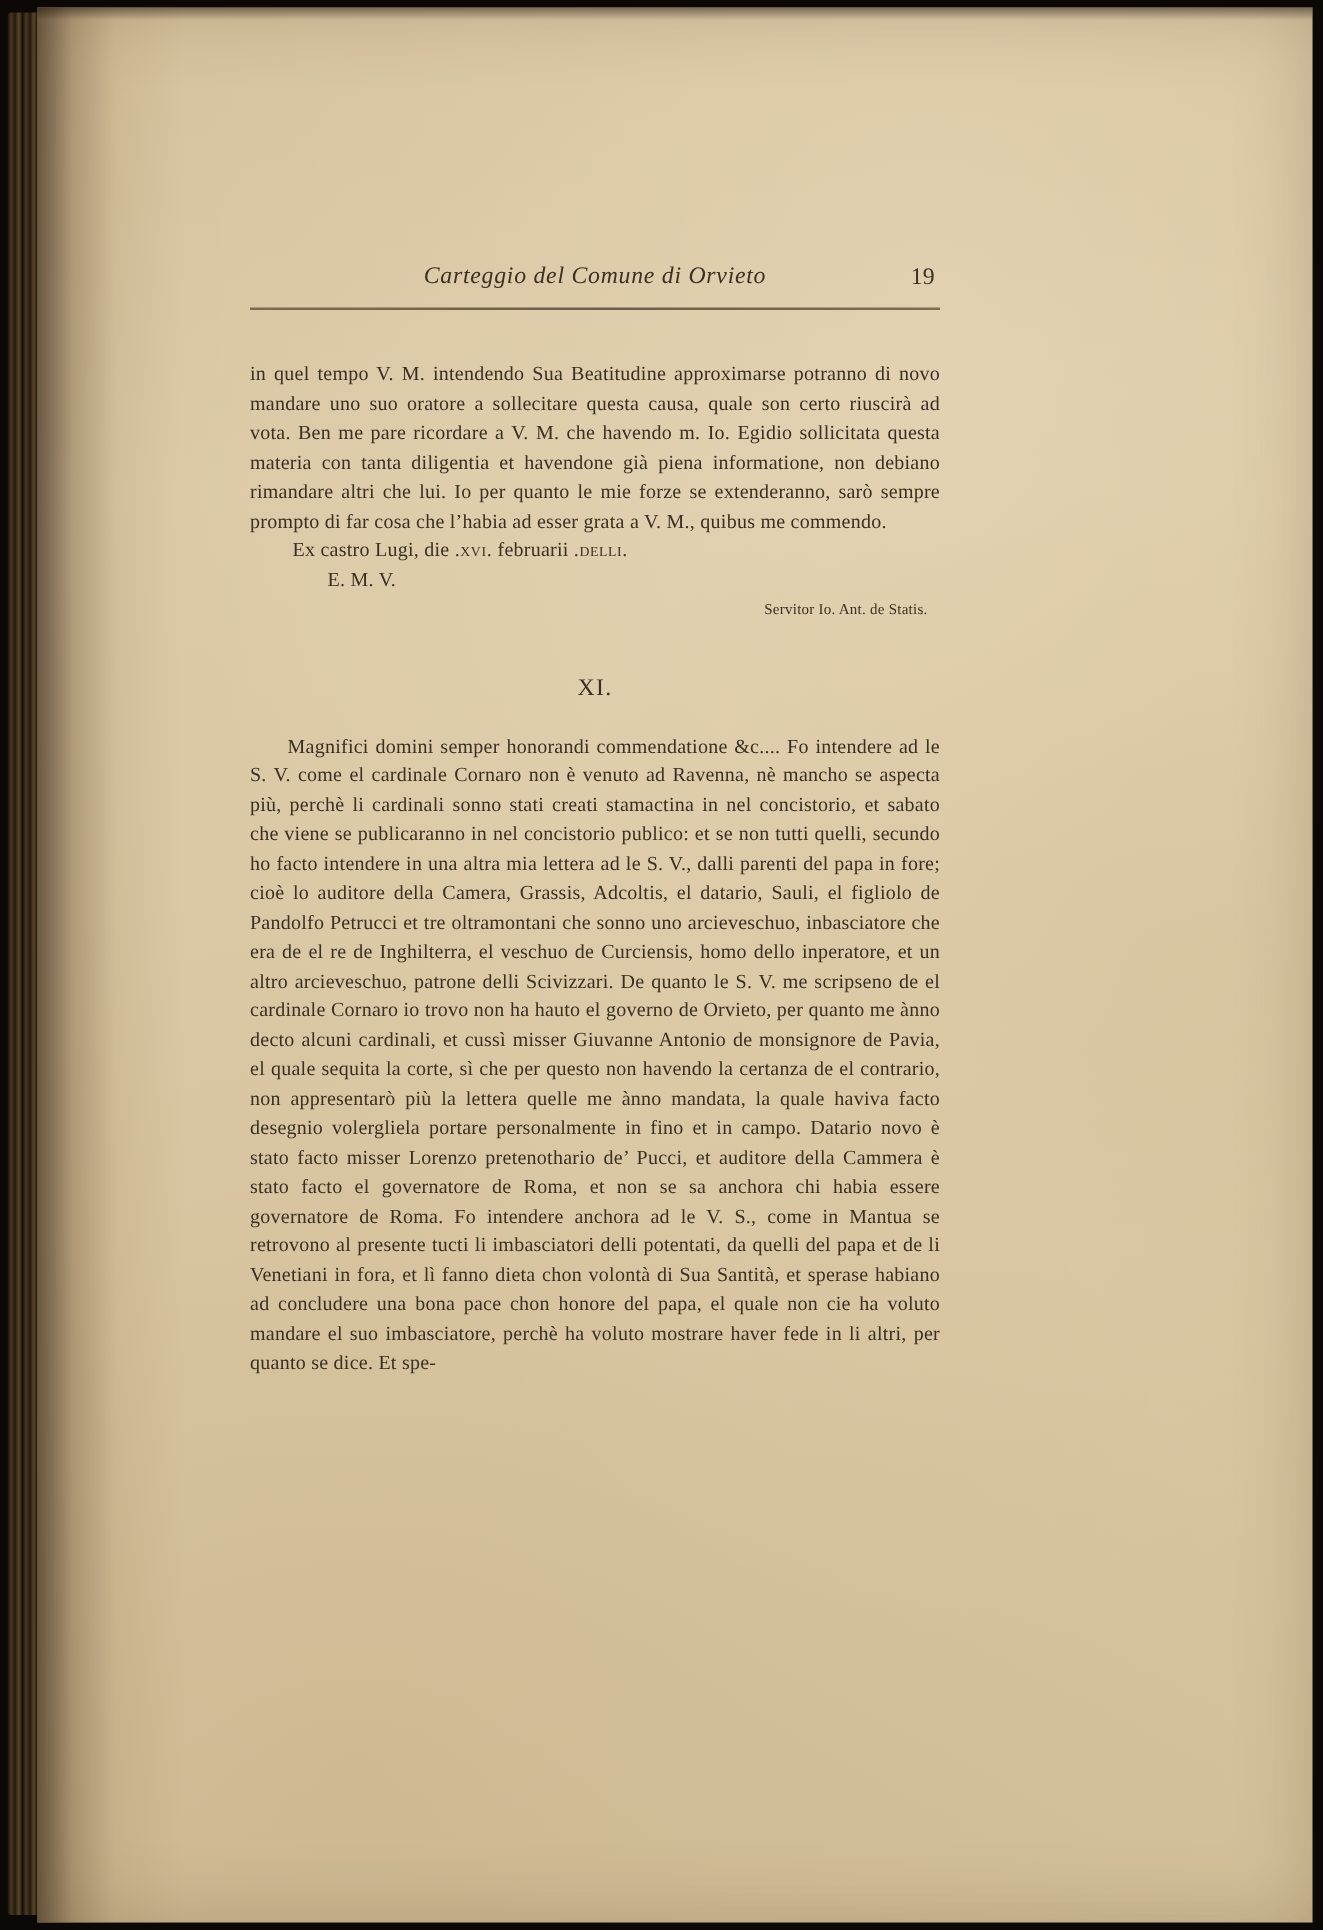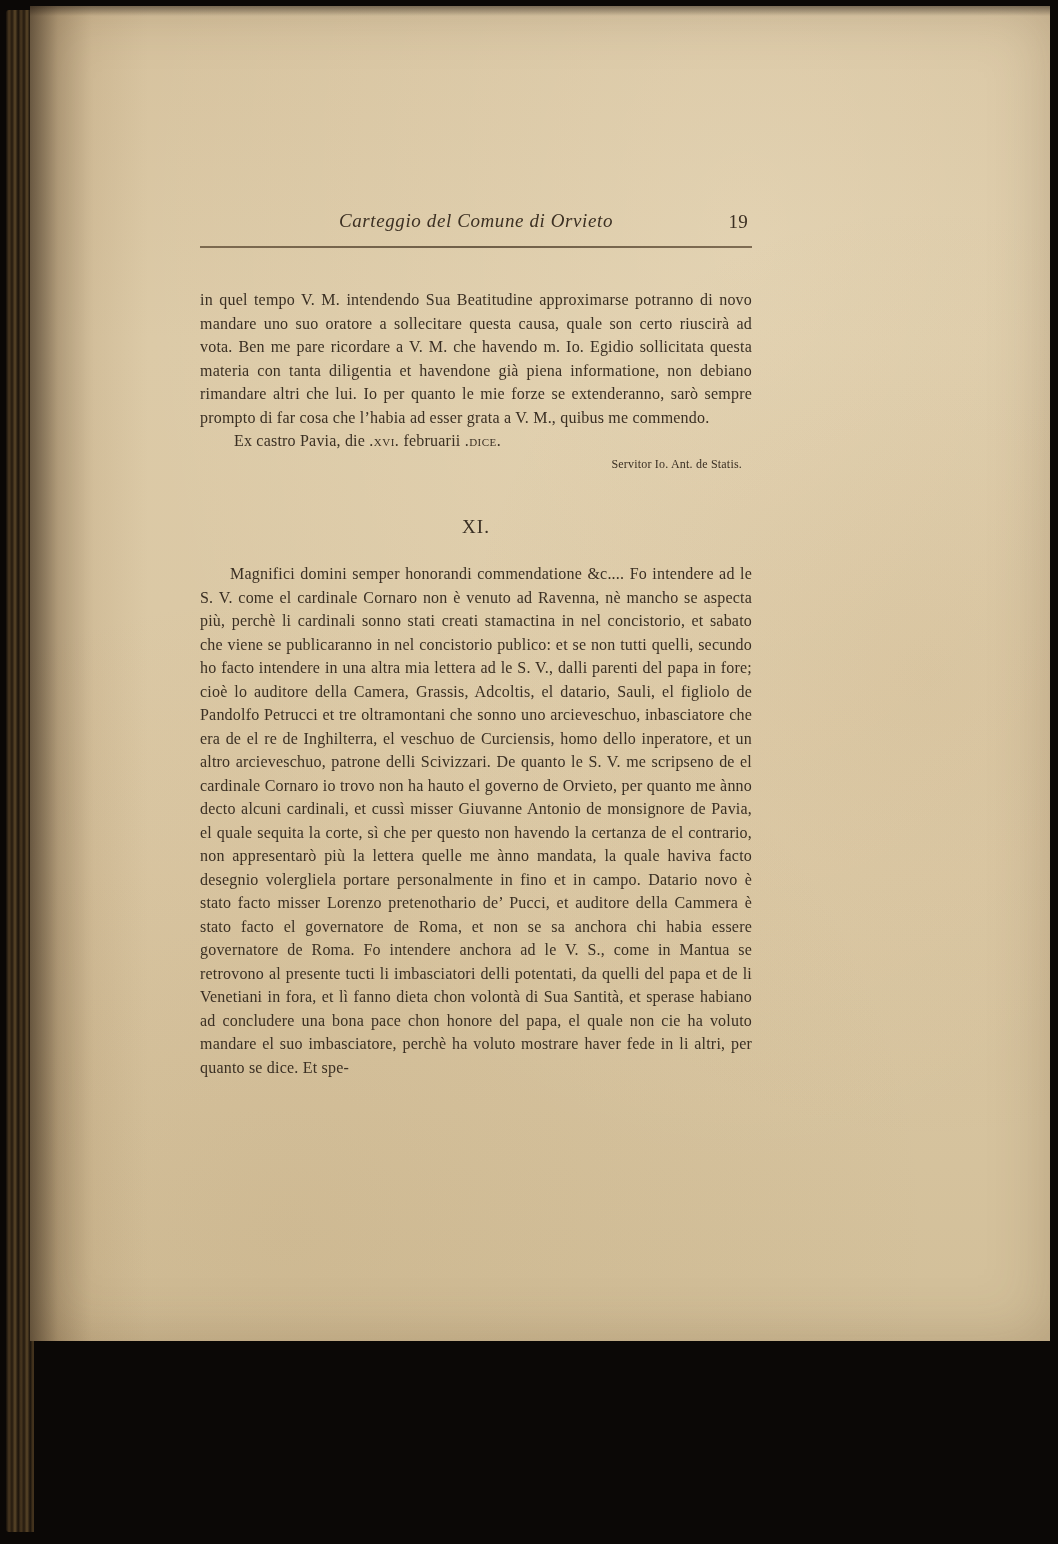--- a/index.html
+++ b/index.html
@@ -9,21 +9,21 @@
     font-family:"Liberation Serif","DejaVu Serif",serif;
   }
   .page-stack {
     position:absolute; left:6px; top:10px; width:28px; height:1522px;
     background:repeating-linear-gradient(90deg,
       #16100a 0px, #4a3820 3px, #241a0f 6px, #5a4628 9px, #1c140c 12px);
     border-radius:3px 0 0 3px;
     data:'';
   }
   .page {
-    position:absolute; left:30px; top:6px; width:1020px; height:1335px;
+    position:absolute; left:30px; top:6px; width:1020px; height:1532px;
     background:
       radial-gradient(circle at 88% 50%, rgba(168,128,74,0.10), transparent 42%),
       radial-gradient(circle at 25% 92%, rgba(150,110,60,0.09), transparent 45%),
       radial-gradient(ellipse at 70% 18%, rgba(255,246,224,0.22), transparent 60%),
       linear-gradient(180deg, #d6c29e 0%, #dccaa7 25%, #dac7a3 65%, #d2bf99 100%);
     box-shadow: inset 0 0 60px rgba(90,64,34,0.25);
   }
   .gutter {
     position:absolute; left:0; top:0; width:120px; height:100%;
     background:linear-gradient(90deg,
@@ -86,22 +86,23 @@
     <div class="text-col">
 
       <div class="header">
         <span class="running-title">Carteggio del Comune di Orvieto</span>
         <span class="page-number">19</span>
       </div>
       <div class="rule"></div>
 
       <p class="body-par">in quel tempo V. M. intendendo Sua Beatitudine approximarse potranno di novo mandare uno suo oratore a sollecitare questa causa, quale son certo riuscirà ad vota. Ben me pare ricordare a V. M. che havendo m. Io. Egidio sollicitata questa materia con tanta diligentia et havendone già piena informatione, non debiano rimandare altri che lui. Io per quanto le mie forze se extenderanno, sarò sempre prompto di far cosa che l’habia ad esser grata a V. M., quibus me commendo.</p>
 
-      <p class="dateline"><span>Ex castro Pavia, die </span><span class="sc">.xvi.</span><span> februarii </span><span class="sc">.dice.</span></p>
+      <p class="dateline"><span>Ex castro Lugi, die </span><span class="sc">.xvi.</span><span> februarii </span><span class="sc">.delli.</span></p>
 
+      <p class="valediction">E. M. V.</p>
 
       <p class="signature">Servitor Io. Ant. de Statis.</p>
 
       <div class="section-number">XI.</div>
 
 
       <p class="body-par letter-body">Magnifici domini semper honorandi commendatione &amp;c.... Fo intendere ad le S. V. come el cardinale Cornaro non è venuto ad Ravenna, nè mancho se aspecta più, perchè li cardinali sonno stati creati stamactina in nel concistorio, et sabato che viene se publicaranno in nel concistorio publico: et se non tutti quelli, secundo ho facto intendere in una altra mia lettera ad le S. V., dalli parenti del papa in fore; cioè lo auditore della Camera, Grassis, Adcoltis, el datario, Sauli, el figliolo de Pandolfo Petrucci et tre oltramontani che sonno uno arcieveschuo, inbasciatore che era de el re de Inghilterra, el veschuo de Curciensis, homo dello inperatore, et un altro arcieveschuo, patrone delli Scivizzari. De quanto le S. V. me scripseno de el cardinale Cornaro io trovo non ha hauto el governo de Orvieto, per quanto me ànno decto alcuni cardinali, et cussì misser Giuvanne Antonio de monsignore de Pavia, el quale sequita la corte, sì che per questo non havendo la certanza de el contrario, non appresentarò più la lettera quelle me ànno mandata, la quale haviva facto desegnio volergliela portare personalmente in fino et in campo. Datario novo è stato facto misser Lorenzo pretenothario de’ Pucci, et auditore della Cammera è stato facto el governatore de Roma, et non se sa anchora chi habia essere governatore de Roma. Fo intendere anchora ad le V. S., come in Mantua se retrovono al presente tucti li imbasciatori delli potentati, da quelli del papa et de li Venetiani in fora, et lì fanno dieta chon volontà di Sua Santità, et sperase habiano ad concludere una bona pace chon honore del papa, el quale non cie ha voluto mandare el suo imbasciatore, perchè ha voluto mostrare haver fede in li altri, per quanto se dice. Et spe-</p>
 
     </div>
   </div>

